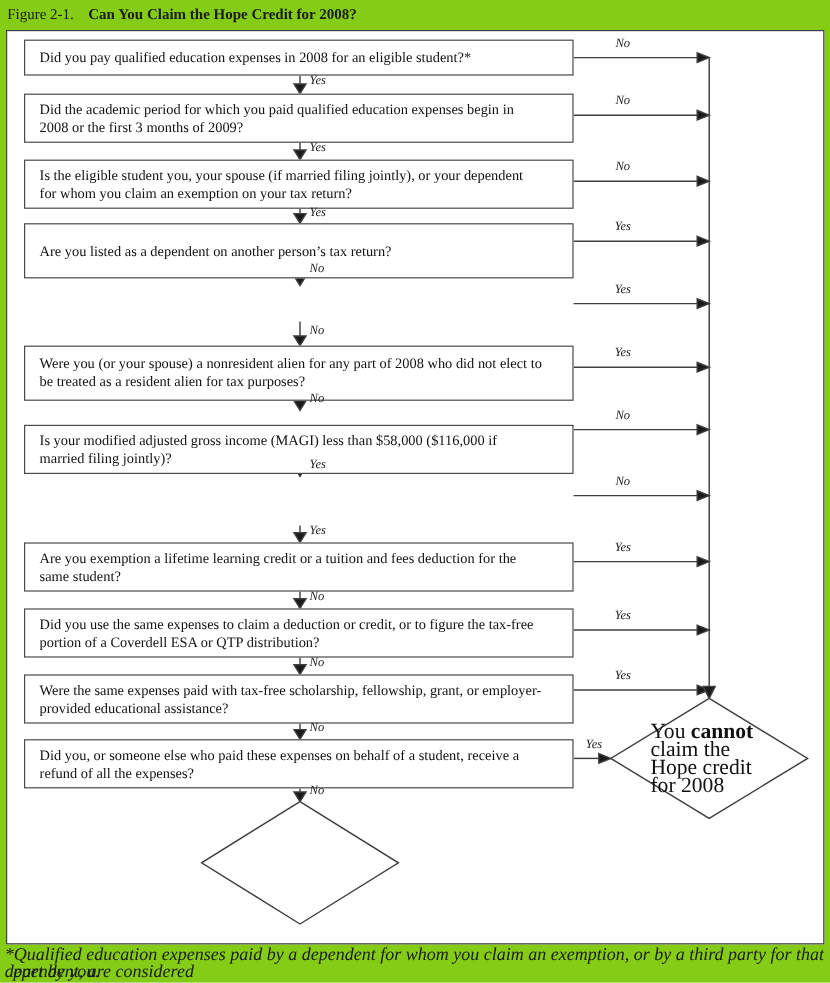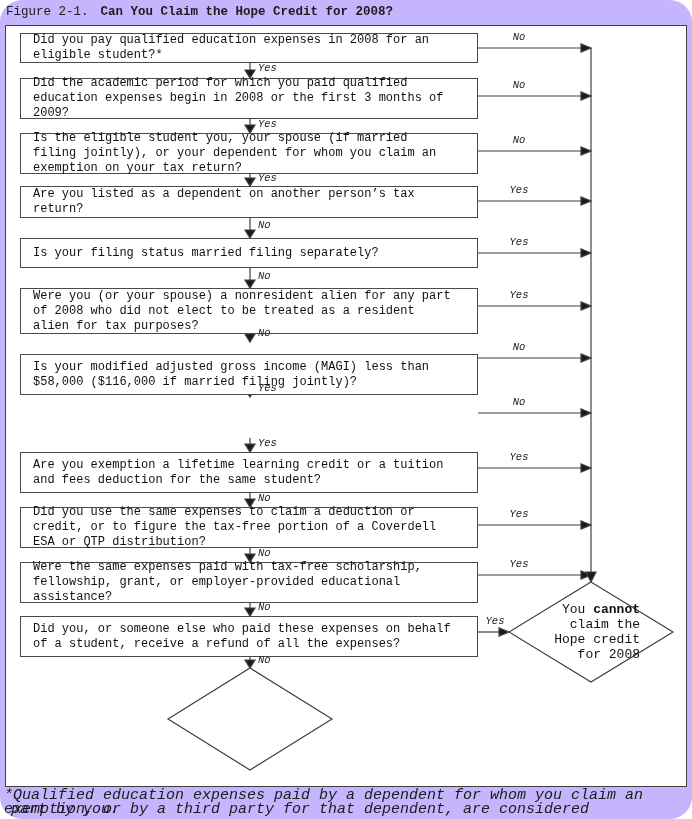--- a/index.html
+++ b/index.html
@@ -1,37 +1,36 @@
 <!DOCTYPE html>
 <html><head>
 <meta charset="utf-8">
 <style>
   html,body{margin:0;padding:0;background:#fff;}
   .page{
-    position:relative;width:692px;height:819px;background:#c4b5fd;
-    font-family:Liberation Mono, monospace;color:#1c1c1c;
+    position:relative;width:692px;height:819px;background:#84cc16;
+    font-family:Liberation Serif, serif;color:#1c1c1c;
     overflow:hidden;
-    border-radius:22px;
   }
   .title{position:absolute;left:6px;top:5px;font-size:12.5px;white-space:nowrap;}
   .title .prefix{font-weight:normal;margin-right:12px;}
   .title .main{font-weight:bold;}
   .outer{position:absolute;left:5px;top:25px;width:680px;height:760px;border:1px solid #3f3f3f;background:#fff;}
   .qbox{
     position:absolute;left:20px;width:458px;border:1px solid #4a4a4a;background:#fff;
     display:flex;align-items:center;box-sizing:border-box;
     padding-left:12px;padding-right:25px;font-size:12px;line-height:15px;color:#111;
   }
   .lbl{position:absolute;font-style:italic;font-size:10.5px;color:#222;}
   .rlbl{left:496px;width:46px;text-align:center;}
   .dlbl{left:258px;}
   .r12{left:480px;width:30px;text-align:center;}
   svg{position:absolute;left:0;top:0;}
   .diamond-text{
-    position:absolute;text-align:right;font-size:13px;line-height:15px;color:#111;
+    position:absolute;text-align:left;font-size:18px;line-height:15px;color:#111;
   }
   .footnote{
     position:absolute;font-style:italic;font-size:15px;line-height:14px;color:#1c1c1c;
   }
 </style>
 </head>
 <body>
 
 <div class="page">
 
@@ -98,22 +97,21 @@
         <polygon points="245,660 255,660 250,668"></polygon>
 
       <polygon points="591,582 673,632 591,682 509,632" fill="#fff"></polygon>
       <polygon points="250,668 332,719 250,770 168,719" fill="#fff"></polygon>
     </g>
   </svg>
 
   <div class="qbox" style="top:33px;height:30px">Did you pay qualified education expenses in 2008 for an eligible student?*</div>
   <div class="qbox" style="top:78px;height:41px">Did the academic period for which you paid qualified education expenses begin in 2008 or the first 3 months of 2009?</div>
   <div class="qbox" style="top:133px;height:41px">Is the eligible student you, your spouse (if married filing jointly), or your dependent for whom you claim an exemption on your tax return?</div>
-  <div class="qbox" style="top:186px;height:32px">Are you listed as a dependent on another person’s tax return?</div>
-  <div class="qbox" style="top:238px;height:30px">Is your filing status married filing separately?</div>
+  <div class="qbox" style="top:186px;height:46px">Are you listed as a dependent on another person’s tax return?</div>
   <div class="qbox" style="top:288px;height:46px">Were you (or your spouse) a nonresident alien for any part of 2008 who did not elect to be treated as a resident alien for tax purposes?</div>
   <div class="qbox" style="top:354px;height:41px">Is your modified adjusted gross income (MAGI) less than $58,000 ($116,000 if married filing jointly)?</div>
   <div class="qbox" style="top:452px;height:41px">Are you exemption a lifetime learning credit or a tuition and fees deduction for the same student?</div>
   <div class="qbox" style="top:562px;height:41px">Were the same expenses paid with tax-free scholarship, fellowship, grant, or employer-provided educational assistance?</div>
   <div class="qbox" style="top:507px;height:41px">Did you use the same expenses to claim a deduction or credit, or to figure the tax-free portion of a Coverdell ESA or QTP distribution?</div>
   <div class="qbox" style="top:616px;height:41px">Did you, or someone else who paid these expenses on behalf of a student, receive a refund of all the expenses?</div>
 
   <span class="lbl rlbl" style="top:31px">No</span>
   <span class="lbl rlbl" style="top:79px">No</span>
   <span class="lbl rlbl" style="top:134px">No</span>

